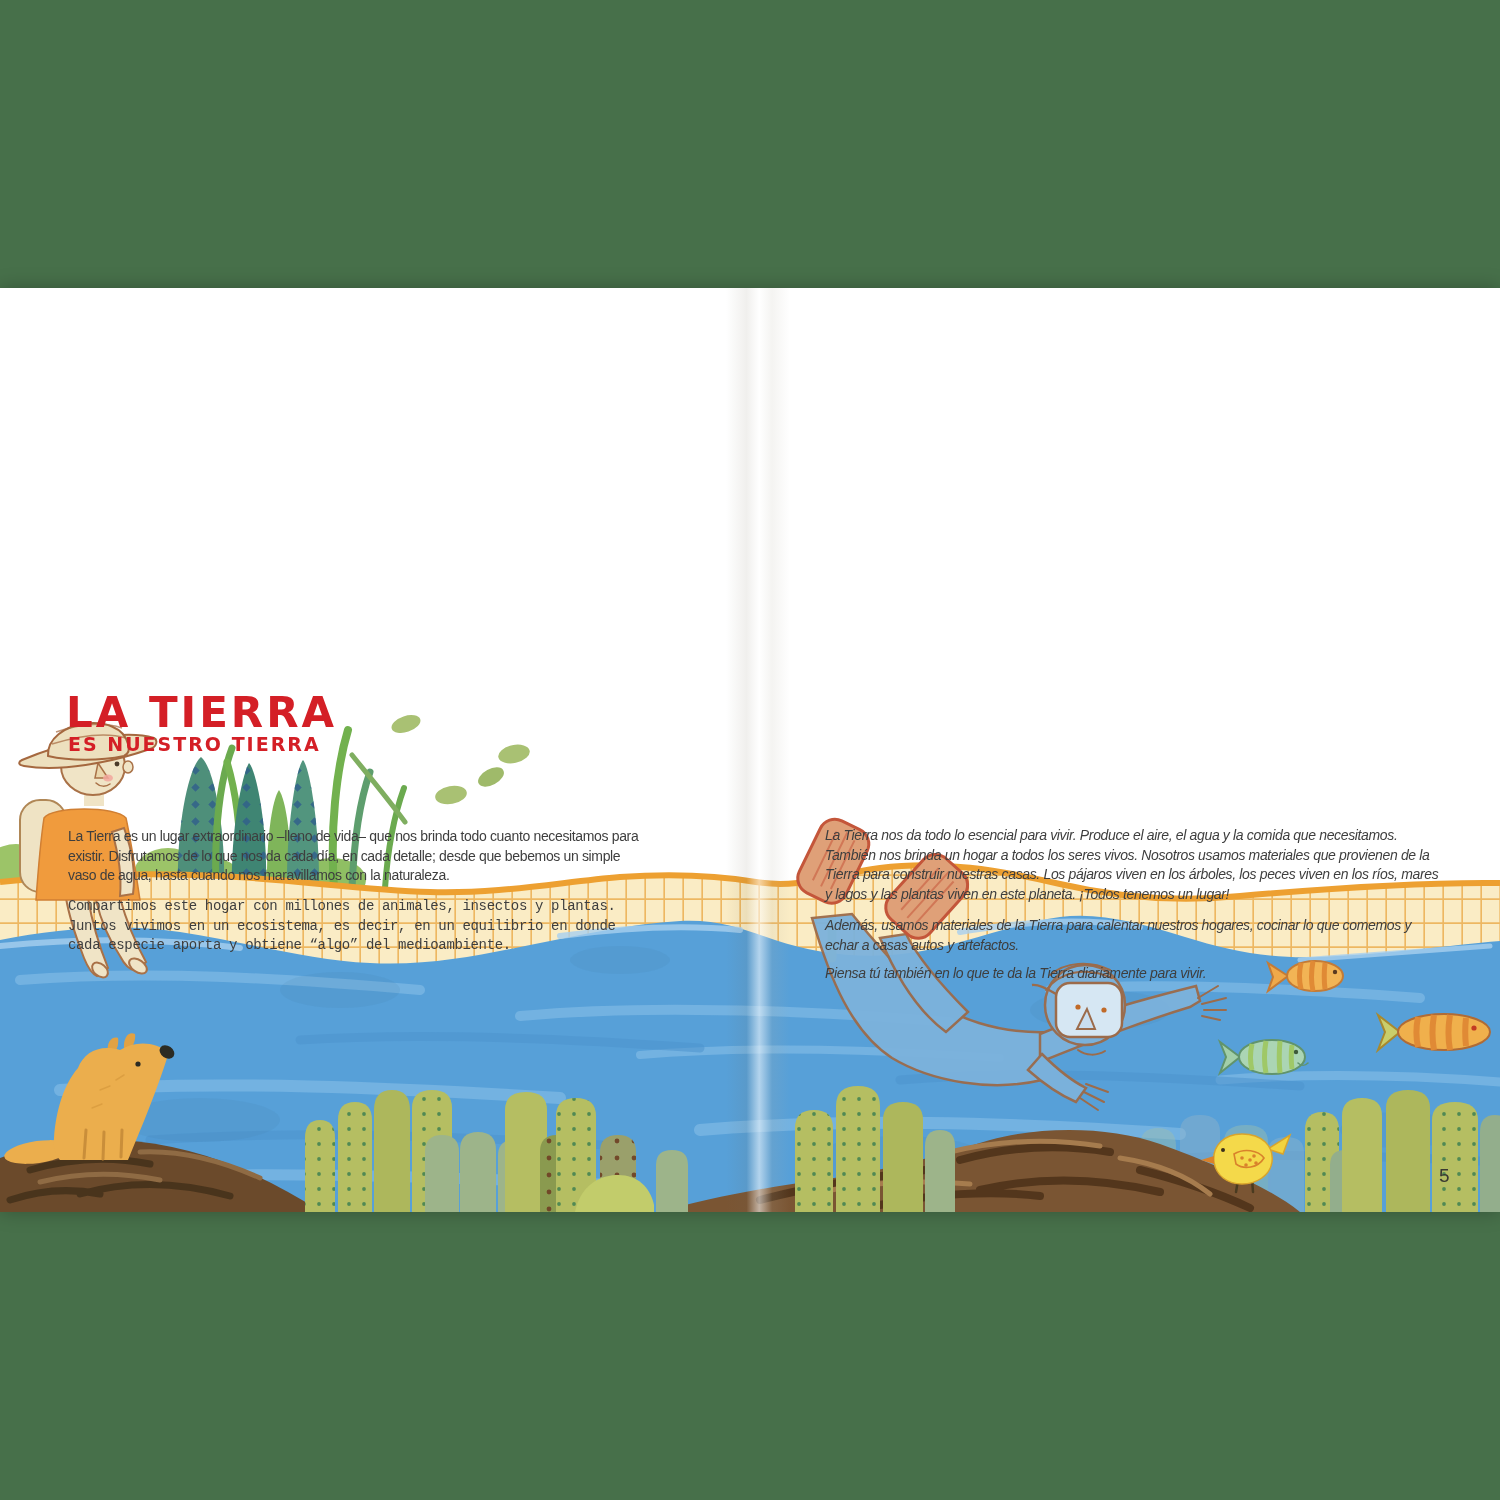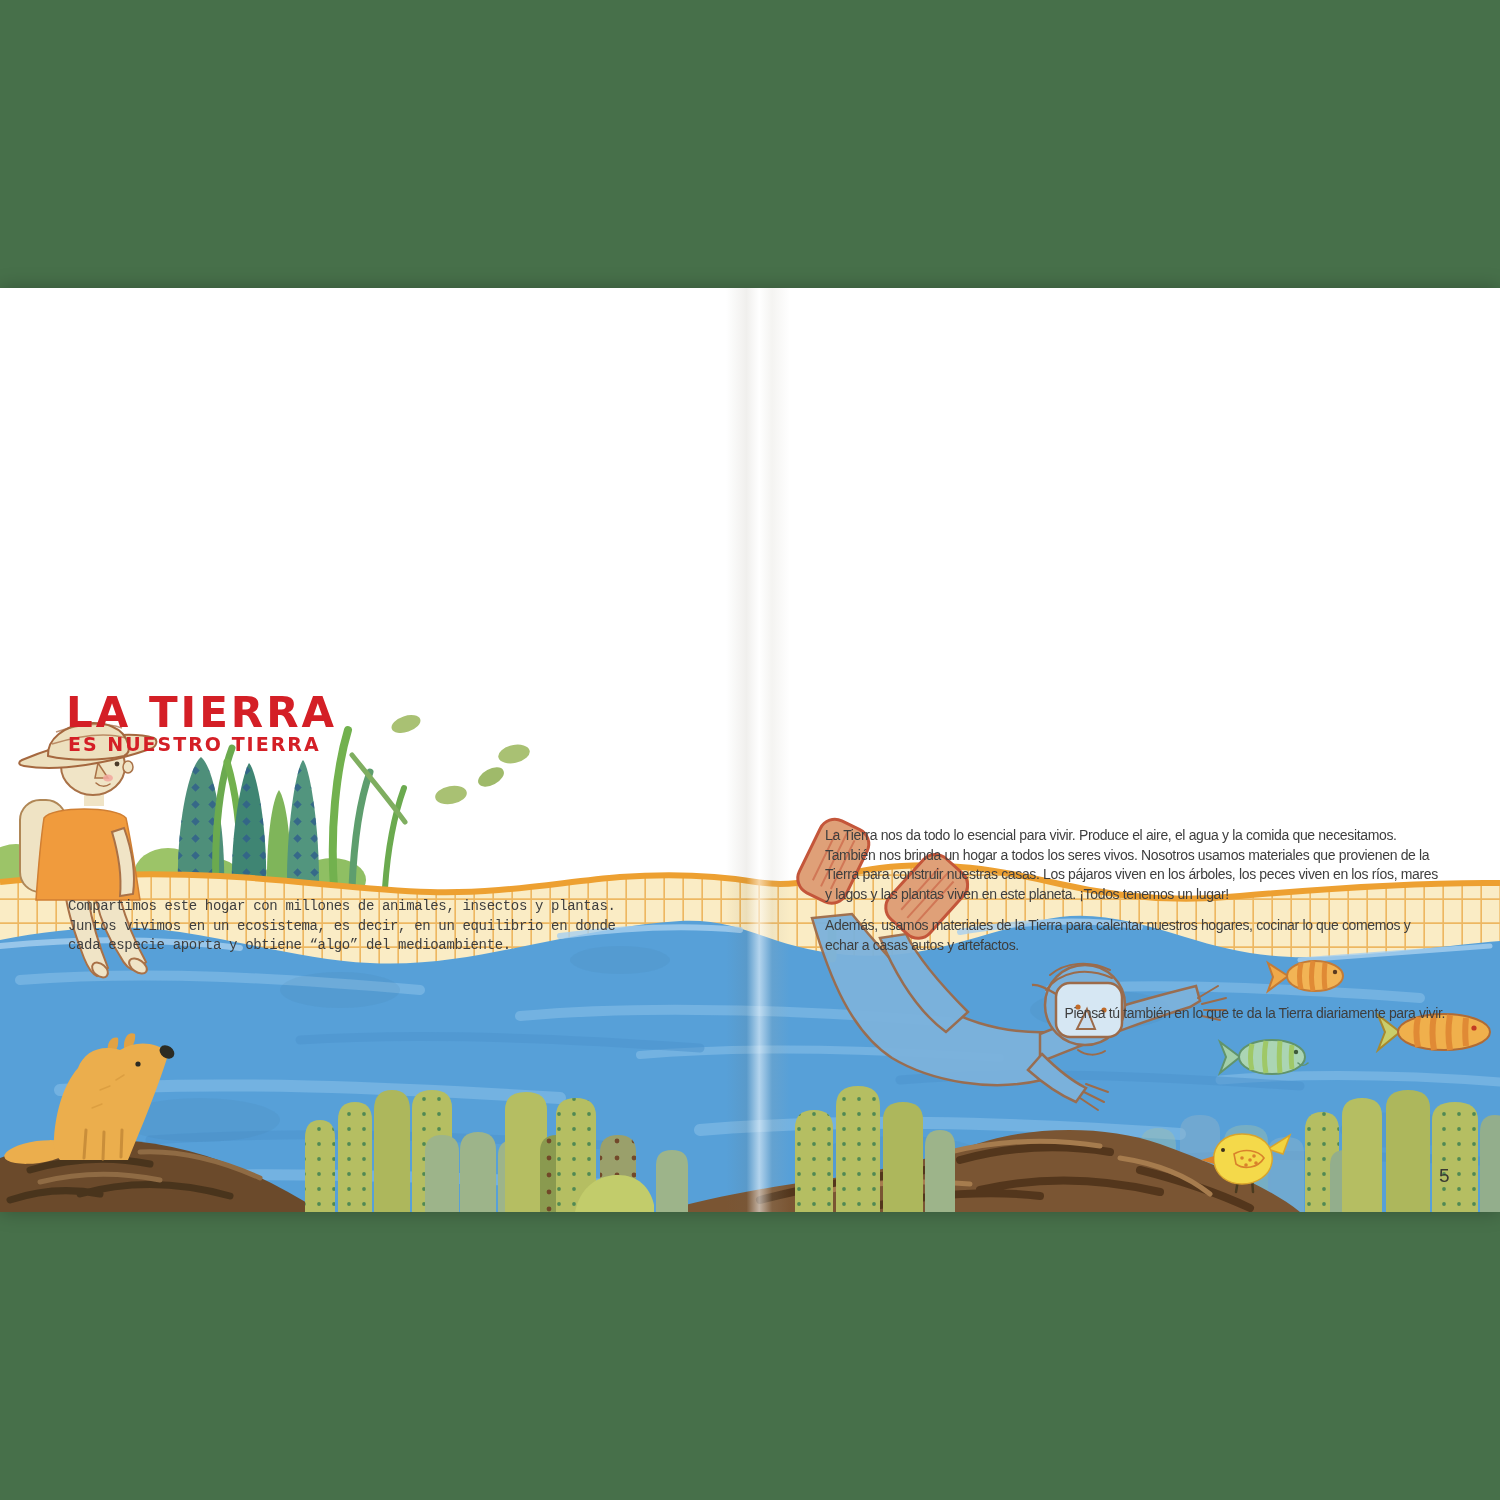--- a/index.html
+++ b/index.html
@@ -10,21 +10,21 @@
           box-shadow:0 0 18px rgba(0,0,0,0.25);}
   .illustration{position:absolute;left:0;top:372px;width:1500px;height:552px;display:block;}
   .txt{position:absolute;color:#3E3E3E;font-size:14px;line-height:19.5px;letter-spacing:-0.35px;}
   .title{position:absolute;left:66px;top:376px;color:#D41F26;font-family:"DejaVu Sans",sans-serif;
          font-weight:bold;font-size:42px;letter-spacing:3px;line-height:1;}
   .subtitle{position:absolute;left:68px;top:431px;color:#D41F26;font-family:"DejaVu Sans",sans-serif;
          font-weight:bold;font-size:19px;letter-spacing:2px;line-height:1;}
   .heading{position:absolute;left:825px;top:469px;color:#E8821F;font-family:"DejaVu Sans",sans-serif;
          font-size:27px;letter-spacing:-0.5px;line-height:1.2;}
   .lp{left:68px;width:578px;}
-  .rp{left:825px;width:620px;}
+  .rp{left:825px;width:620px;font-style:italic;}
   .page-number{position:absolute;left:1439px;top:1165px;color:#3A3A32;font-size:19px;z-index:4;}
   .gutter{position:absolute;left:726px;top:288px;width:64px;height:924px;z-index:3;pointer-events:none;
      background:linear-gradient(90deg,rgba(110,100,80,0) 0%,rgba(110,100,80,0.10) 32%,
      rgba(255,255,255,0.55) 52%,rgba(180,175,160,0.14) 72%,rgba(110,100,80,0) 100%);}
 </style>
 </head>
 <body>
 
 <div class="stage">
   <div class="spread">
@@ -287,22 +287,23 @@
             <circle cx="1250" cy="500" r="1.8"></circle>
           <circle cx="1246" cy="505" r="1.8"></circle>
             <circle cx="1254" cy="496" r="1.8"></circle>
           <circle cx="1256" cy="503" r="1.8"></circle>
         </g>
       </g>
     </svg>
 
     <h1 class="title">LA TIERRA</h1>
     <h2 class="subtitle">ES NUESTRO TIERRA</h2>
+    <p class="txt lp" style="top:525px;">La Tierra es un lugar extraordinario –lleno de vida– que nos brinda todo cuanto necesitamos para existir. Disfrutamos de lo que nos da cada día, en cada detalle; desde que bebemos un simple vaso de agua, hasta cuando nos maravillamos con la naturaleza.</p>
     <p class="txt lp" style="top:595px;font-family:Liberation Mono, monospace;">Compartimos este hogar con millones de animales, insectos y plantas. Juntos vivimos en un ecosistema, es decir, en un equilibrio en donde cada especie aporta y obtiene “algo” del medioambiente.</p>
 
     <p class="txt rp" style="top:524px;">La Tierra nos da todo lo esencial para vivir. Produce el aire, el agua y la comida que necesitamos. También nos brinda un hogar a todos los seres vivos. Nosotros usamos materiales que provienen de la Tierra para construir nuestras casas. Los pájaros viven en los árboles, los peces viven en los ríos, mares y lagos y las plantas viven en este planeta. ¡Todos tenemos un lugar!</p>
     <p class="txt rp" style="top:614px;">Además, usamos materiales de la Tierra para calentar nuestros hogares, cocinar lo que comemos y echar a casas autos y artefactos.</p>
-    <p class="txt rp" style="top:702px;text-align:right;">Piensa tú también en lo que te da la Tierra diariamente para vivir.</p>
+    <p class="txt rp" style="top:662px;">Piensa tú también en lo que te da la Tierra diariamente para vivir.</p>
   </div>
 
   <div class="page-number">5</div>
   <div class="gutter"></div>
 </div>
 
 </body></html>

